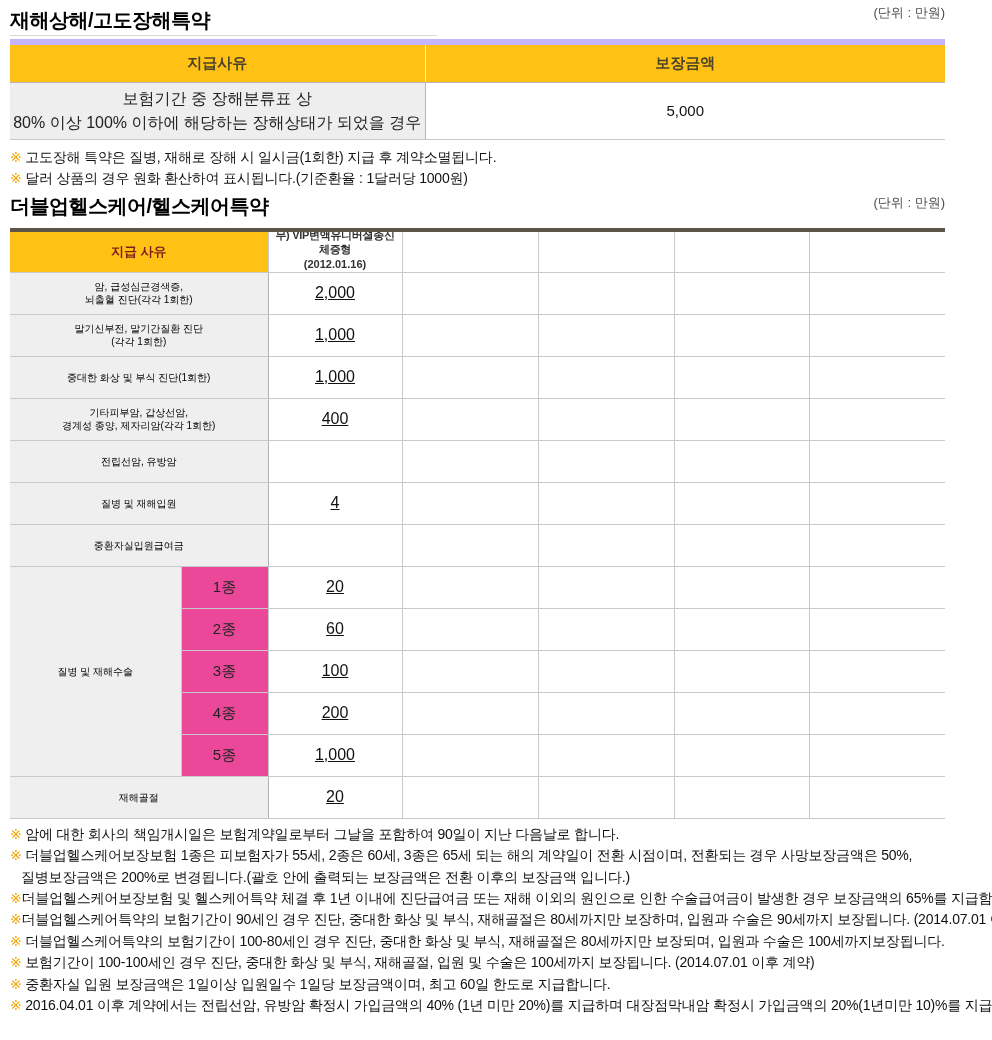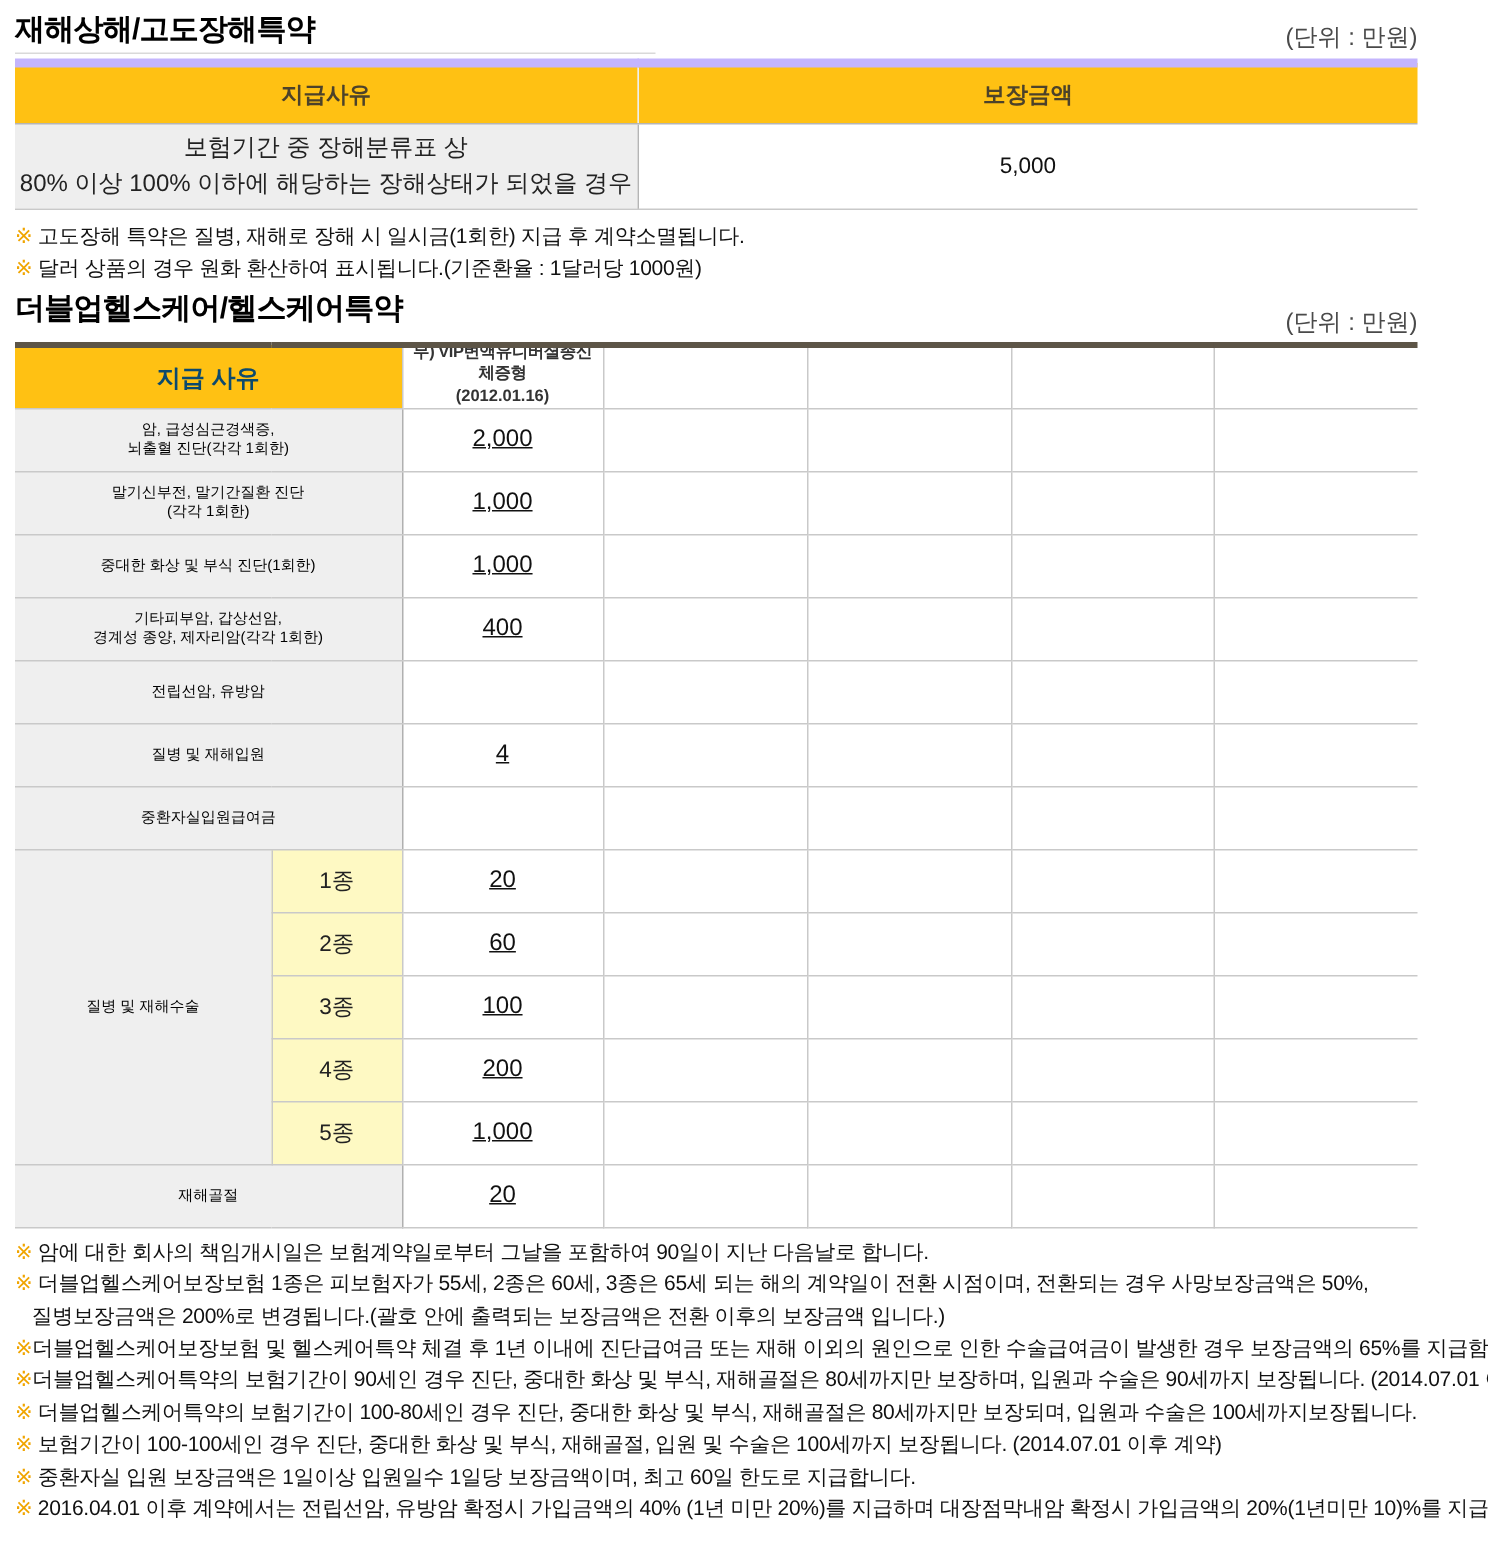--- a/index.html
+++ b/index.html
@@ -10,21 +10,21 @@
     font-family: "Liberation Sans", "DejaVu Sans", sans-serif;
   }
   .page { position: relative; width: 878px; height: 1040px; padding: 0 0 0 10px; }
 
   
   .sec-head { position: relative; width: 935px; }
   .sec-head h1 {
     margin: 0; font-size: 20px; font-weight: bold; color: #000;
     letter-spacing: -0.5px; line-height: 24px;
   }
-  .sec-head .unit { position: absolute; right: 0; bottom: 0; font-size: 16px; color: #4a4a4a; }
+  .sec-head .unit { position: absolute; right: 0; bottom: 14px; font-size: 13px; color: #4a4a4a; }
   .sec-head1 { height: 36px; padding-top: 8px; }
   .u-line { position: absolute; left: 0; bottom: 0; width: 427px; height: 1px; background: #d9d9d9; }
   .sec-head2 { height: 32px; margin-top: 5px; }
 
   
   table { border-collapse: collapse; table-layout: fixed; width: 935px; }
   .t1 { border-top: 6px solid #c4b5fd; margin-top: 3px; }
   .t1 th {
     background: #ffc113; height: 40px; font-size: 15px; font-weight: bold;
     color: #4c422a; text-align: center; border-bottom: 1px solid #b5b5b5;
@@ -42,28 +42,28 @@
   .note { white-space: nowrap; font-size: 14px; line-height: 21.4px; color: #111; letter-spacing: -0.2px; }
   .note .mark { color: #f0a500; font-size: 14px; }
   .note.cont { padding-left: 11px; }
 
   
   .t2 { border-top: 4px solid #5d5547; margin-top: 2px; }
   .t2 th, .t2 td { border: 1px solid #c9c9c9; vertical-align: middle; text-align: center; }
   .t2 tr > *:first-child { border-left: none; }
   .t2 tr > *:last-child { border-right: none; }
   .t2 thead th { border-top: none; }
-  .t2 .h-label { background: #ffc113; font-size: 16px; font-weight: bold; color: #0c4a6e; height: 42px; }
+  .t2 .h-label { background: #ffc113; font-size: 13px; font-weight: bold; color: #7f1d1d; height: 42px; }
   .t2 .h-prod { background: #fff; height: 42px; overflow: hidden; padding: 0 4px; }
   .p-wrap { margin-top: -5px; }
   .p-name { font-size: 11px; font-weight: bold; color: #333; line-height: 1.3; letter-spacing: -0.3px; }
   .p-date { font-size: 11px; font-weight: bold; color: #333; line-height: 1.3; }
   .t2 tbody td { height: 42px; }
   .t2 .lbl { background: #efefef; font-size: 10px; color: #000000; line-height: 1.35; white-space: pre-line; border-right-color: #b0b0b0; }
-  .t2 .sub { background: #fef9c3; font-size: 15px; color: #222; }
+  .t2 .sub { background: #ec4899; font-size: 15px; color: #222; }
   .t2 .grp { border-right-color: #c9c9c9; }
   .t2 .val { background: #fff; font-size: 16px; color: #111; text-decoration: underline; }
   .t2 .e { background: #fff; }
 </style>
 </head>
 <body>
 
 <div class="page">
 
   <div class="sec-head sec-head1">

